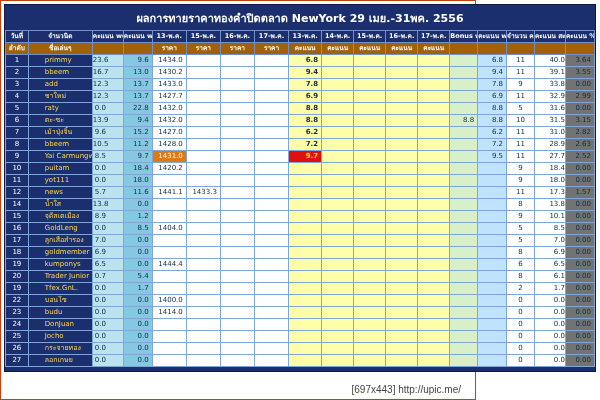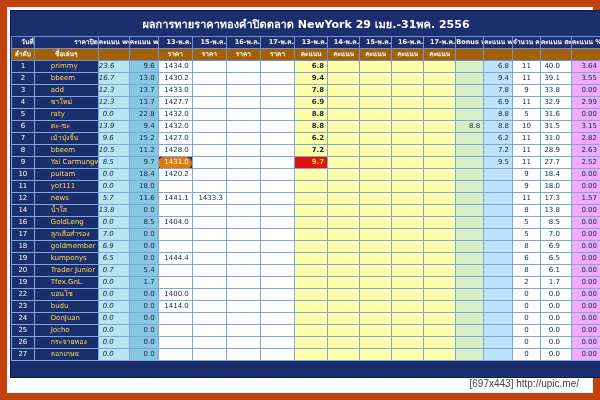--- a/index.html
+++ b/index.html
@@ -2,22 +2,22 @@
 <html><head>
 <meta charset="utf-8">
 <style>
   html,body{margin:0;padding:0;}
   body{
     width:600px;height:400px;overflow:hidden;
     background:#ffffff;
     font-family:"DejaVu Sans","Liberation Sans",sans-serif;
   }
   #frame{
-    position:relative;width:600px;height:400px;box-sizing:border-box;
-    border:7px solid #c2410c;background:#ffffff;
+    position:relative;width:476px;height:400px;box-sizing:border-box;
+    border:1px solid #c2410c;background:#ffffff;
   }
   #sheet{
     position:absolute;left:3px;top:3px;width:592px;height:368px;
     background:#1b2f6e;
     box-sizing:border-box;
     border:1px solid #0d1b44;
     overflow:hidden;
   }
   .title{
     color:#ffffff;
@@ -36,44 +36,44 @@
   td,th{
     border:1px solid #7fa6d8;
     padding:0;
     height:11px;
     line-height:11px;
     overflow:hidden;
     white-space:nowrap;
   }
   
   .hdr td{
-    background:#1b2f6e;color:#ffffff;font-weight:bold;text-align:right;
+    background:#1b2f6e;color:#ffffff;font-weight:bold;text-align:center;
     border:1px solid #6f90c8;
     font-size:6.5px;
   }
   .hdr .hblue{background:#1b2f6e;}
   .hdr2 td{
     background:#a16207;color:#ffffff;font-weight:bold;text-align:center;
     border:1px solid #6f90c8;font-size:6.5px;
   }
   .r td{font-size:7px;}
   .c-no{background:#1b2f6e;color:#ffffff;text-align:center;width:22px;}
   .c-name{background:#1b2f6e;color:#ffd84a;text-align:left;padding-left:16px;width:62px;}
-  .c-w1{background:#b9e3ef;color:#102a43;text-align:right;padding-right:15px;width:30px;font-style:italic;}
+  .c-w1{background:#b9e3ef;color:#102a43;text-align:center;padding-right:15px;width:30px;}
   .c-w2{background:#86c8e2;color:#102a43;text-align:right;padding-right:3px;width:28px;}
   .c-price{background:#ffffff;color:#102a43;text-align:right;padding-right:3px;width:33px;}
   .c-score{background:#ffffa9;color:#102a43;text-align:right;padding-right:3px;font-weight:bold;width:33px;}
   .c-sc{background:#ffffa9;color:#102a43;text-align:right;padding-right:3px;width:30px;}
   .c-bonus{background:#d7f0c8;color:#102a43;text-align:right;padding-right:3px;width:28px;}
   .c-w3{background:#bfe3ff;color:#102a43;text-align:right;padding-right:3px;width:28px;}
   .c-times{background:#ffffff;color:#102a43;text-align:center;width:28px;}
-  .c-sum{background:#ffffff;color:#102a43;text-align:right;padding-right:11px;width:30px;}
-  .c-avg{background:#f0abfc;color:#102a43;text-align:right;padding-right:3px;width:28px;}
+  .c-sum{background:#ffffff;color:#102a43;text-align:right;padding-right:0;width:30px;}
+  .c-avg{background:#737373;color:#102a43;text-align:right;padding-right:3px;width:28px;}
   .hl-red{background:#e01010 !important;color:#ffe000 !important;font-weight:bold;}
-  .hl-orange{background:#e07a10 !important;color:#ffffff !important;border-radius:6px;}
+  .hl-orange{background:#e07a10 !important;color:#ffffff !important;}
   .credit{
     position:absolute;right:14px;bottom:4px;
     font-size:10px;color:#444444;
     font-family:"Liberation Sans",sans-serif;
   }
 </style>
 </head>
 <body>
 
 <div id="frame">
@@ -98,21 +98,21 @@
         <col style="width:27px">
           <col style="width:28px">
         <col style="width:27px">
           <col style="width:30px">
           <col style="width:28px">
       </colgroup>
 
       <tbody>
           <tr class="hdr">
         <td rowspan="1">วันที่</td>
-        <td>ราคาปิด</td>
+        <td>จำนวนิด</td>
         <td class="hblue">คะแนน week1</td>
         <td class="hblue">คะแนน week2</td>
         <td>13-พ.ค.</td>
         <td>15-พ.ค.</td>
         <td>16-พ.ค.</td>
         <td>17-พ.ค.</td>
         <td>13-พ.ค.</td>
         <td>14-พ.ค.</td>
         <td>15-พ.ค.</td>
         <td>16-พ.ค.</td>
@@ -401,20 +401,40 @@
             <td class="c-sc"></td>
             <td class="c-sc"></td>
             <td class="c-sc"></td>
             <td class="c-bonus"></td>
             <td class="c-w3"></td>
             <td class="c-times">8</td>
             <td class="c-sum">13.8</td>
             <td class="c-avg">0.00</td>
           </tr>
           <tr class="r">
+            <td class="c-no">15</td>
+            <td class="c-name">จุดีสเตเมือง</td>
+            <td class="c-w1">8.9</td>
+            <td class="c-w2">1.2</td>
+            <td class="c-price"></td>
+            <td class="c-price"></td>
+            <td class="c-price"></td>
+            <td class="c-price"></td>
+            <td class="c-score"></td>
+            <td class="c-sc"></td>
+            <td class="c-sc"></td>
+            <td class="c-sc"></td>
+            <td class="c-sc"></td>
+            <td class="c-bonus"></td>
+            <td class="c-w3"></td>
+            <td class="c-times">9</td>
+            <td class="c-sum">10.1</td>
+            <td class="c-avg">0.00</td>
+          </tr>
+          <tr class="r">
             <td class="c-no">16</td>
             <td class="c-name">GoldLeng</td>
             <td class="c-w1">0.0</td>
             <td class="c-w2">8.5</td>
             <td class="c-price">1404.0</td>
             <td class="c-price"></td>
             <td class="c-price"></td>
             <td class="c-price"></td>
             <td class="c-score"></td>
             <td class="c-sc"></td>

